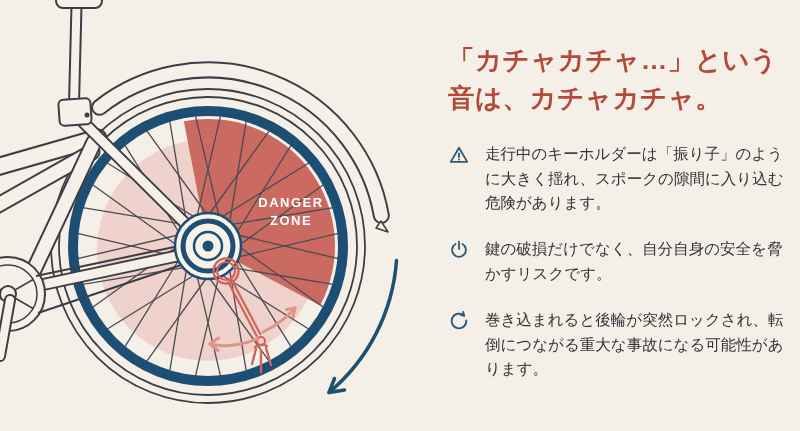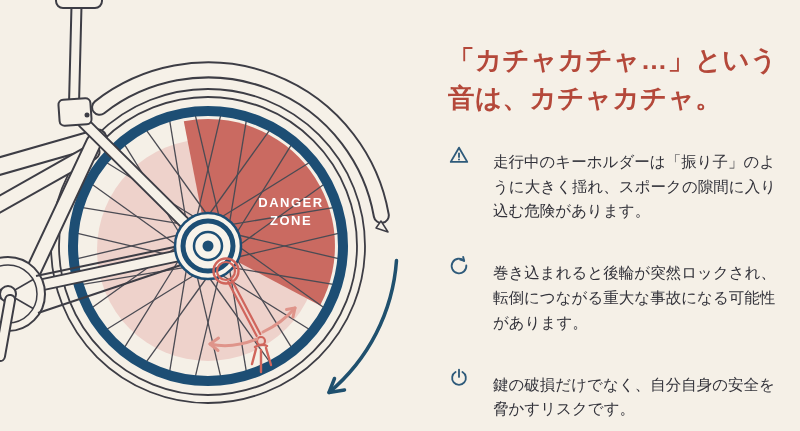--- a/index.html
+++ b/index.html
@@ -14,21 +14,21 @@
   .content{position:absolute;left:448px;top:42px;width:350px;}
   h1.title{
     margin:0 0 24px 0;
     font-size:26.5px;line-height:1.43;font-weight:800;
     color:#b4483a;letter-spacing:.5px;
   }
   h1.title span{display:block;}
   .bullet{display:flex;gap:13px;margin-bottom:21px;}
   .bullet .bicon{flex:0 0 24px;padding-top:2px;}
   .bullet p{
-    margin:8px;font-size:15.5px;line-height:1.6;color:#32323a;
+    margin:0;font-size:15.5px;line-height:1.6;color:#32323a;
   }
   .dz-label{
     fill:#ffffff;font-weight:bold;font-size:13px;
     letter-spacing:1.5px;text-anchor:middle;
     font-family:"Liberation Sans",sans-serif;
   }
   [data-name="spokes"] line{stroke:#4b4b53;stroke-width:1.3;}
 </style>
 </head>
 <body>
@@ -181,34 +181,34 @@
       <span class="bicon" data-name="warning-triangle-icon">
         <svg width="22" height="22" viewBox="0 0 24 24" fill="none" stroke="#2e5a7a" stroke-width="2" stroke-linecap="round" stroke-linejoin="round">
           <path d="M12 4 L21 19.5 H3 Z"></path>
           <line x1="12" y1="10.2" x2="12" y2="14.2"></line>
           <circle cx="12" cy="17" r="1.1" fill="#2e5a7a" stroke="none"></circle>
         </svg>
       </span>
       <p data-name="bullet-text">走行中のキーホルダーは「振り子」のように大きく揺れ、スポークの隙間に入り込む危険があります。</p>
     </div>
 
+    <div class="bullet" data-name="bullet-safety-risk">
+      <span class="bicon" data-name="power-icon">
+        <svg width="22" height="22" viewBox="0 0 24 24" fill="none" stroke="#2e5a7a" stroke-width="2" stroke-linecap="round">
+          <path d="M15.75 5.5 A7.5 7.5 0 1 1 8.25 5.5"></path>
+          <line x1="12" y1="2.8" x2="12" y2="10.8"></line>
+        </svg>
+      </span>
+      <p data-name="bullet-text">鍵の破損だけでなく、自分自身の安全を脅かすリスクです。</p>
+    </div>
+
     <div class="bullet" data-name="bullet-wheel-lock">
       <span class="bicon" data-name="rotation-arrow-icon">
         <svg width="22" height="22" viewBox="0 0 24 24" fill="none" stroke="#2e5a7a" stroke-width="2" stroke-linecap="round" stroke-linejoin="round">
           <path d="M19.97 11.3 A8 8 0 1 1 17.66 6.34"></path>
           <path d="M17.66 6.34 L16.5 2 M17.66 6.34 L13.3 5.17"></path>
         </svg>
       </span>
       <p data-name="bullet-text">巻き込まれると後輪が突然ロックされ、転倒につながる重大な事故になる可能性があります。</p>
     </div>
 
-    <div class="bullet" data-name="bullet-safety-risk">
-      <span class="bicon" data-name="power-icon">
-        <svg width="22" height="22" viewBox="0 0 24 24" fill="none" stroke="#2e5a7a" stroke-width="2" stroke-linecap="round">
-          <path d="M15.75 5.5 A7.5 7.5 0 1 1 8.25 5.5"></path>
-          <line x1="12" y1="2.8" x2="12" y2="10.8"></line>
-        </svg>
-      </span>
-      <p data-name="bullet-text">鍵の破損だけでなく、自分自身の安全を脅かすリスクです。</p>
-    </div>
-
   </div>
 </div>
 
 </body></html>

